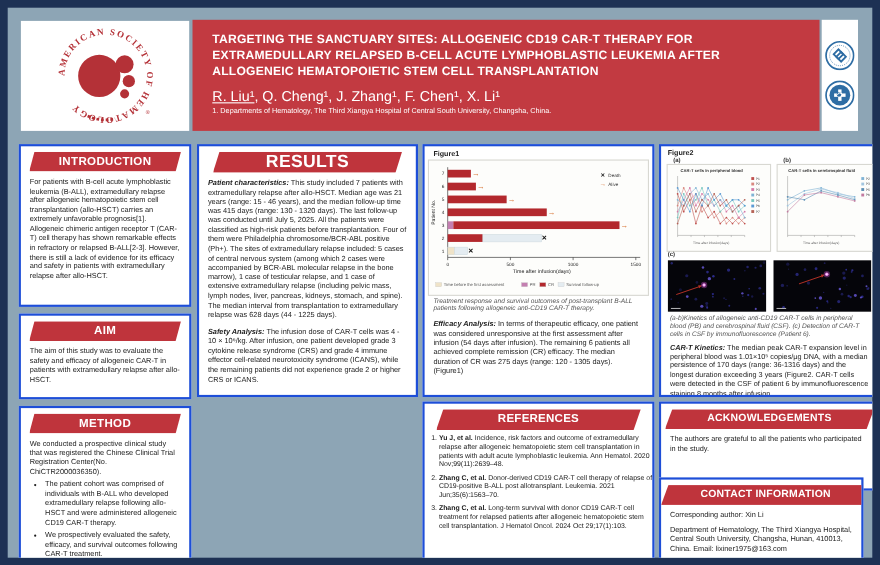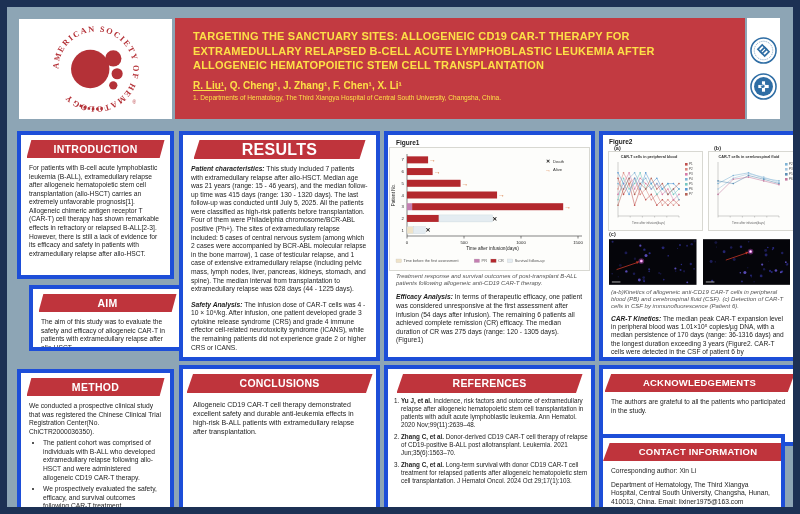--- a/index.html
+++ b/index.html
@@ -1,34 +1,34 @@
 <!DOCTYPE html>
 <html><head>
 <meta charset="utf-8">
 <style>
   html,body{margin:0;padding:0;background:#555;}
   .poster{position:relative;width:800px;height:514px;background:#8da5b5;border:7px solid #1d3154;box-sizing:border-box;font-family:"Liberation Sans",sans-serif;overflow:hidden;}
-  .card{position:absolute;background:#fff;border:4px solid #1d4ed8;box-sizing:border-box;overflow:hidden;}
+  .card{position:absolute;background:#fff;border:2px solid #1d4ed8;box-sizing:border-box;overflow:hidden;}
   .ribbon{margin:5px auto 4px auto;background:#bf343c;color:#fff;font-weight:bold;text-align:center;clip-path:polygon(3.5% 0,100% 0,96.5% 100%,0 100%);}
   .r-big{width:138px;height:18px;line-height:18px;font-size:10.5px;letter-spacing:.3px;}
   .r-mid{width:172px;height:19px;line-height:19px;font-size:16px;letter-spacing:.3px;}
   .r-wide{width:186px;height:19px;line-height:19px;font-size:10.5px;letter-spacing:.2px;}
   .r-long{width:190px;height:18px;line-height:18px;font-size:9.5px;letter-spacing:.2px;}
   .body-txt{padding:2px 8px;font-size:6.7px;line-height:1.28;color:#1c1c1c;text-align:left;}
   .lead{font-weight:bold;font-style:italic;}
   ul.bullets{margin:3px 0 0 0;padding-left:14px;}
   ul.bullets li{margin-bottom:3px;}
   ol.refs{margin:2px 0 0 0;padding-left:13px;font-size:6.3px;line-height:1.28;color:#1c1c1c;}
   ol.refs li{margin-bottom:4px;}
   ol.refs .ref-auth{font-weight:bold;}
   
   .ash-card{position:absolute;left:12px;top:12px;width:153px;height:100px;background:#fff;display:flex;align-items:center;justify-content:center;}
-  .title-band{position:absolute;left:168px;top:11px;width:570px;height:101px;background:#c23a41;color:#fde047;box-sizing:border-box;padding:11px 14px 6px 18px;}
+  .title-band{position:absolute;left:168px;top:11px;width:570px;height:101px;background:#c23a41;color:#ffffff;box-sizing:border-box;padding:11px 14px 6px 18px;}
   .title-line{font-size:11px;font-weight:bold;line-height:1.33;letter-spacing:.2px;}
-  .authors{margin-top:7px;font-size:10px;font-weight:bold;}
+  .authors{margin-top:7px;font-size:13px;font-weight:normal;}
   .authors .ul{text-decoration:underline;}
   .affil{margin-top:3px;font-size:6.6px;}
   .logo-strip{position:absolute;left:740px;top:11px;width:33px;height:101px;background:#fff;display:flex;flex-direction:column;align-items:center;justify-content:center;gap:9px;}
   
   .fig-label{font-size:6.5px;font-weight:bold;color:#222;padding:4px 8px 1px 8px;}
   .fig-box{display:block;margin:0 auto;background:#fdfdfb;border:1px solid #d8d8d2;}
   .fig-caption{padding:2px 8px 0 8px;font-size:6px;font-style:italic;color:#555;line-height:1.2;}
   .panel-row{display:flex;gap:5px;padding:0 5px;}
   .panel-label{font-size:5.5px;font-weight:bold;color:#333;padding:0 0 0 6px;}
   .micro-row{display:flex;gap:6px;padding:1px 6px;}
@@ -80,21 +80,21 @@
       <circle cx="13.2" cy="13.4" r="2.1" fill="#2e6da4"></circle>
       <path d="M11.5,13.5 q2,-2.5 4.5,-1" stroke="#fff" stroke-width="0.9" fill="none"></path>
     </svg>
   </div>
 
   <div class="card" style="left:10px;top:124px;width:157px;height:148px;">
     <div class="ribbon r-big">INTRODUCTION</div>
     <div class="body-txt">For patients with B-cell acute lymphoblastic leukemia (B-ALL), extramedullary relapse after allogeneic hematopoietic stem cell transplantation (allo-HSCT) carries an extremely unfavorable prognosis[1]. Allogeneic chimeric antigen receptor T (CAR-T) cell therapy has shown remarkable effects in refractory or relapsed B-ALL[2-3]. However, there is still a lack of evidence for its efficacy and safety in patients with extramedullary relapse after allo-HSCT.</div>
   </div>
 
-  <div class="card" style="left:10px;top:278px;width:157px;height:66px;margin-left:12px;">
+  <div class="card" style="left:10px;top:278px;width:157px;height:78px;">
     <div class="ribbon r-big">AIM</div>
     <div class="body-txt">The aim of this study was to evaluate the safety and efficacy of allogeneic CAR-T in patients with extramedullary relapse after allo-HSCT.</div>
   </div>
 
   <div class="card" style="left:10px;top:362px;width:157px;height:143px;">
     <div class="ribbon r-big">METHOD</div>
     <div class="body-txt">
       <div>We conducted a prospective clinical study that was registered  the Chinese Clinical Trial Registration Center(No. ChiCTR2000036350).</div>
       <ul class="bullets">
           <li>The patient cohort was comprised of individuals with B-ALL who developed extramedullary relapse following allo-HSCT and were administered allogeneic CD19 CAR-T therapy.</li>
@@ -108,24 +108,20 @@
     <div class="body-txt">
       <span class="lead">Patient characteristics:</span>
       <span>This study included 7 patients with extramedullary relapse after allo-HSCT. Median age was 21 years (range: 15 - 46 years), and the median follow-up time was 415 days (range: 130 - 1320 days). The last follow-up was conducted until July 5, 2025. All the patients were classified as high-risk patients before transplantation. Four of them were Philadelphia chromosome/BCR-ABL positive (Ph+). The sites of extramedullary relapse included: 5 cases of central nervous system (among which 2 cases were accompanied by BCR-ABL molecular relapse in the bone marrow), 1 case of testicular relapse, and 1 case of extensive extramedullary relapse (including pelvic mass, lymph nodes, liver, pancreas, kidneys, stomach, and spine). The median interval from transplantation to extramedullary relapse was 628 days (44 - 1225 days).</span>
     </div>
     <div class="body-txt" style="margin-top:3px;">
       <span class="lead">Safety Analysis:</span>
       <span>The infusion dose of CAR-T cells was 4 - 10 × 10⁶/kg. After infusion, one patient developed grade 3 cytokine release syndrome (CRS) and grade 4 immune effector cell-related neurotoxicity syndrome (ICANS), while the remaining patients did not experience grade 2 or higher CRS or ICANS.</span>
     </div>
   </div>
 
-  <div class="card" style="left:172px;top:358px;width:201px;height:147px;">
-    <div class="ribbon r-wide">CONCLUSIONS</div>
-    <div class="body-txt" style="font-size:7px;padding:4px 10px;">Allogeneic CD19 CAR-T cell therapy demonstrated excellent safety and durable anti-leukemia effects in high-risk B-ALL patients with extramedullary relapse after transplantation.</div>
-  </div>
 
   <div class="card" style="left:377px;top:124px;width:211px;height:230px;">
     <div class="fig-label">Figure1</div>
     <svg class="fig-box" width="199" height="122" viewBox="0 0 199 122">
         <line x1="17" y1="88" x2="192" y2="88" stroke="#333" stroke-width="0.6"></line>
         <line x1="17" y1="6" x2="17" y2="88" stroke="#333" stroke-width="0.6"></line>
         <line x1="17" y1="88" x2="17" y2="90.5" stroke="#333" stroke-width="0.6"></line>
         <text x="17" y="95.5" font-size="4.3" text-anchor="middle" fill="#222">0</text>
         <line x1="74" y1="88" x2="74" y2="90.5" stroke="#333" stroke-width="0.6"></line>
         <text x="74" y="95.5" font-size="4.3" text-anchor="middle" fill="#222">500</text>

